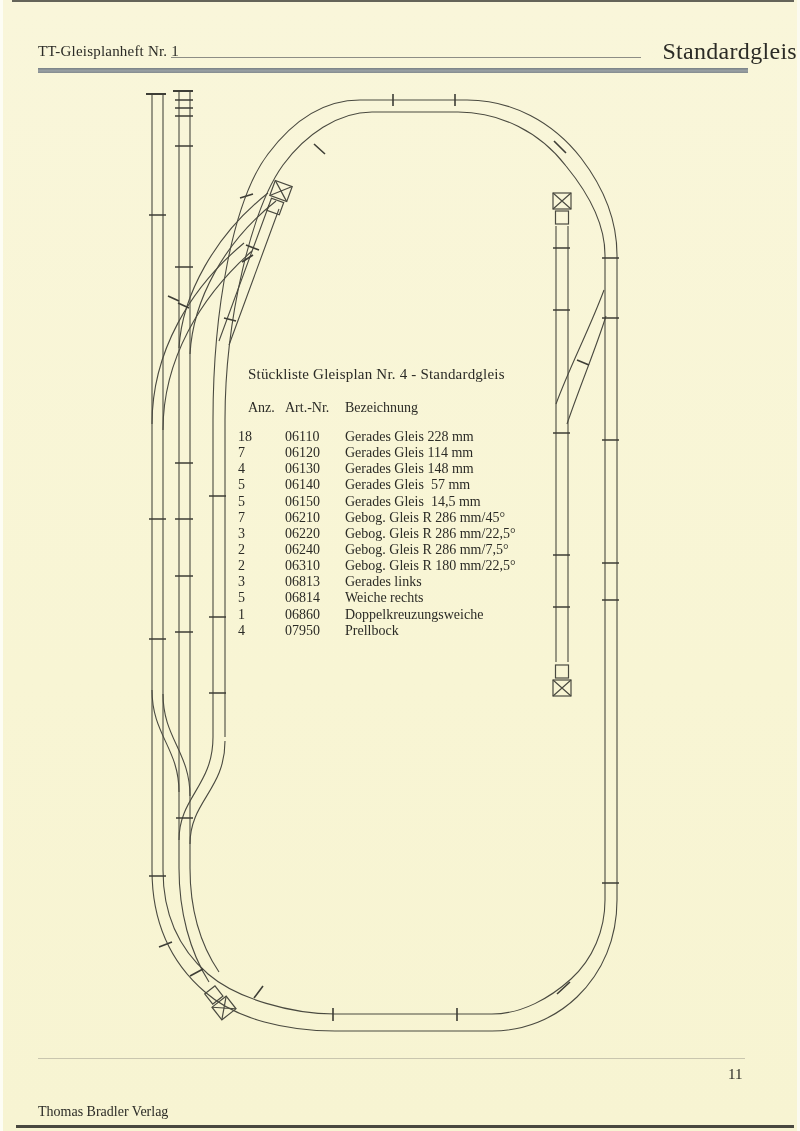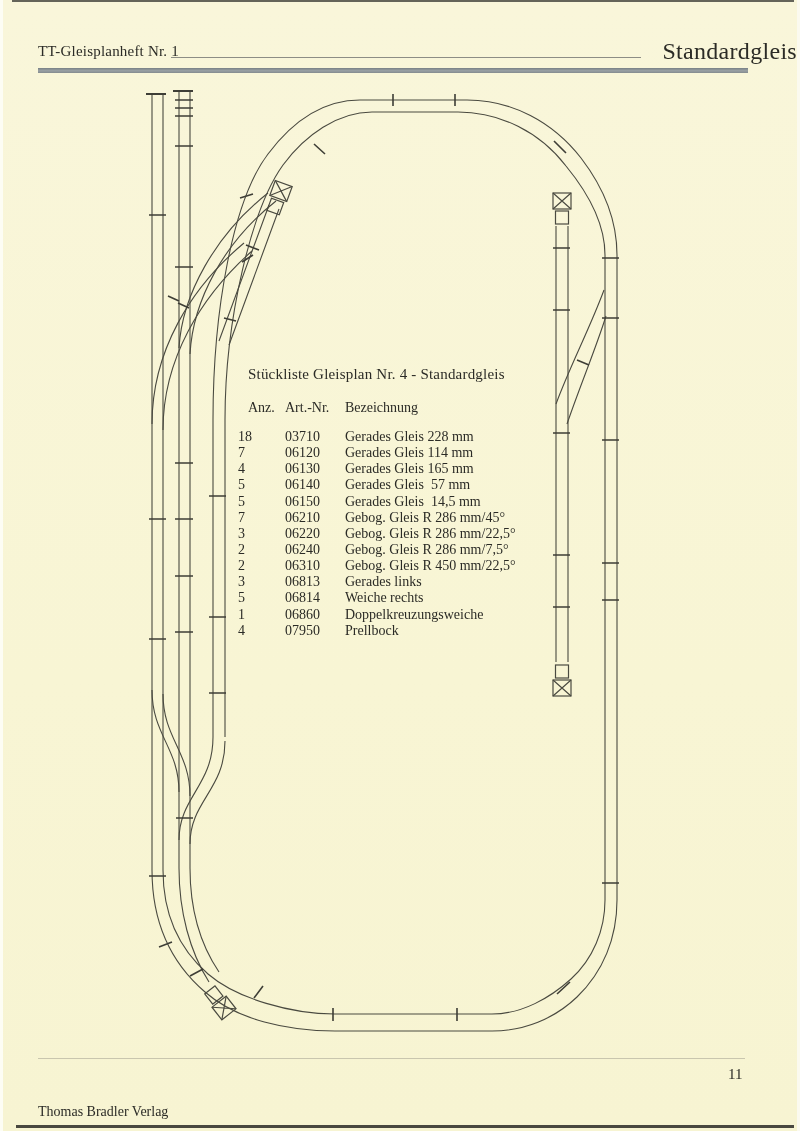--- a/index.html
+++ b/index.html
@@ -112,29 +112,29 @@
     </g>
   </svg>
 
   <div class="abs pl-title">Stückliste Gleisplan Nr. 4 - Standardgleis</div>
 
   <div class="abs pl-head">
     <span class="h-anz">Anz.</span><span class="h-art">Art.-Nr.</span><span class="h-bez">Bezeichnung</span>
   </div>
 
   <div class="abs pl-rows">
-    <div class="pl-row"><span class="c-anz">18</span><span class="c-art">03710</span><span class="c-bez">Gerades Gleis 228 mm</span></div>
+    <div class="pl-row"><span class="c-anz">18</span><span class="c-art">06110</span><span class="c-bez">Gerades Gleis 228 mm</span></div>
     <div class="pl-row"><span class="c-anz">7</span><span class="c-art">06120</span><span class="c-bez">Gerades Gleis 114 mm</span></div>
-    <div class="pl-row"><span class="c-anz">4</span><span class="c-art">06130</span><span class="c-bez">Gerades Gleis 165 mm</span></div>
+    <div class="pl-row"><span class="c-anz">4</span><span class="c-art">06130</span><span class="c-bez">Gerades Gleis 148 mm</span></div>
     <div class="pl-row"><span class="c-anz">5</span><span class="c-art">06140</span><span class="c-bez">Gerades Gleis  57 mm</span></div>
     <div class="pl-row"><span class="c-anz">5</span><span class="c-art">06150</span><span class="c-bez">Gerades Gleis  14,5 mm</span></div>
     <div class="pl-row"><span class="c-anz">7</span><span class="c-art">06210</span><span class="c-bez">Gebog. Gleis R 286 mm/45°</span></div>
     <div class="pl-row"><span class="c-anz">3</span><span class="c-art">06220</span><span class="c-bez">Gebog. Gleis R 286 mm/22,5°</span></div>
     <div class="pl-row"><span class="c-anz">2</span><span class="c-art">06240</span><span class="c-bez">Gebog. Gleis R 286 mm/7,5°</span></div>
-    <div class="pl-row"><span class="c-anz">2</span><span class="c-art">06310</span><span class="c-bez">Gebog. Gleis R 450 mm/22,5°</span></div>
+    <div class="pl-row"><span class="c-anz">2</span><span class="c-art">06310</span><span class="c-bez">Gebog. Gleis R 180 mm/22,5°</span></div>
     <div class="pl-row"><span class="c-anz">3</span><span class="c-art">06813</span><span class="c-bez">Gerades links</span></div>
     <div class="pl-row"><span class="c-anz">5</span><span class="c-art">06814</span><span class="c-bez">Weiche rechts</span></div>
     <div class="pl-row"><span class="c-anz">1</span><span class="c-art">06860</span><span class="c-bez">Doppelkreuzungsweiche</span></div>
     <div class="pl-row"><span class="c-anz">4</span><span class="c-art">07950</span><span class="c-bez">Prellbock</span></div>
   </div>
 
   <div class="abs ftr-rule"></div>
   <div class="abs ftr-left">Thomas Bradler Verlag</div>
   <div class="abs ftr-page">11</div>
 

